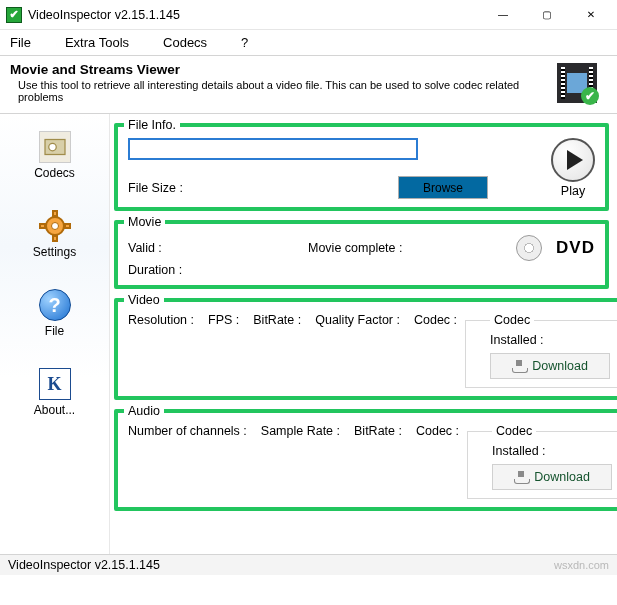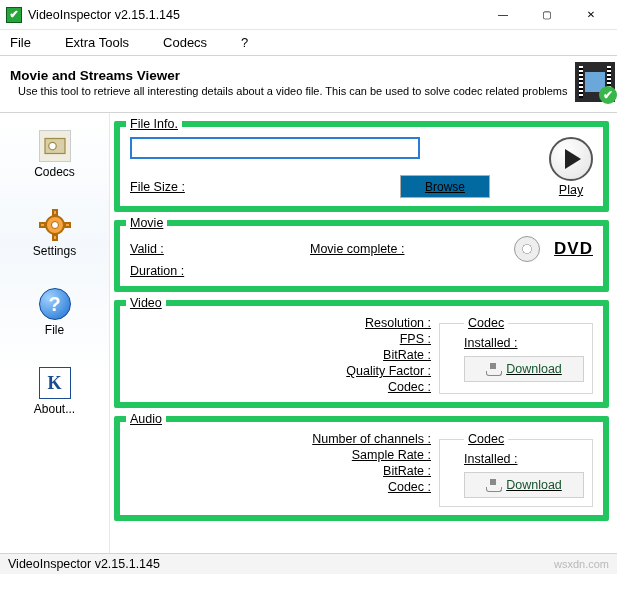--- a/index.html
+++ b/index.html
@@ -45,21 +45,21 @@
     padding: 3px 2px;
     font-size: 13px;
     text-align: center;
   }
   .menubar span { padding: 2px 8px; border-radius: 2px; }
 
   
   .header-strip {
     border: 1px solid #d4d4d4;
     border-left: none; border-right: none;
-    padding: 6px 2px 10px 10px;
+    padding: 6px 20px 10px 10px;
     display: flex;
     align-items: center;
   }
   .header-strip .text { flex: 1; }
   .header-strip .hdr-title { font-weight: bold; font-size: 13.5px; margin-bottom:2px;}
   .header-strip .hdr-desc { font-size: 11px; padding-left: 8px; }
   .film-icon {
     width: 40px; height: 40px;
     background: #2a2a2d;
     border: 2px solid #2a2a2d;
@@ -106,26 +106,25 @@
   .right-panels {
     flex: 1;
     padding: 4px 8px 4px 4px;
     display: flex;
     flex-direction: column;
     gap: 4px;
     overflow: hidden;
   }
 
   fieldset.panel {
-    border: 6px solid #22c55e;
+    border: 4px solid #22c55e;
     border-radius: 2px;
     margin: 0;
     padding: 6px 10px 8px 10px;
     font-size: 12.5px;
-    text-decoration: underline;
   }
   fieldset.panel > legend {
     padding: 0 4px;
     margin-left: -4px;
     font-size: 12.5px;
   }
 
   
   .fileinfo-row { display:flex; align-items:flex-start; gap:10px; }
   .fileinfo-left { flex:1; }
@@ -161,21 +160,21 @@
     grid-template-columns: 180px 160px auto;
     align-items:center;
     row-gap: 2px;
   }
   .movie-icons { display:flex; gap:14px; align-items:center; justify-content:flex-end; }
   .cd-icon { width:26px;height:26px;border-radius:13px;background:radial-gradient(circle,#fff 0 4px,#bbb 4px 5px,#eee 5px 100%);border:1px solid #999;}
   .dvd-text { font-family: Arial Black, Arial, sans-serif; font-weight:900; font-size:17px; letter-spacing:1px;}
 
   
   .va-row { display:flex; gap:8px; }
-  .va-left { flex:1; display:flex; flex-direction:column; gap:2px;text-align:right; }
+  .va-left { flex:1; display:flex; flex-direction:row; gap:14px; }
   .va-left div { white-space:nowrap; }
   fieldset.inner {
     border:1px solid #d8d8d8;
     padding: 6px 8px 8px 24px;
     margin:0;
     width: 150px;
   }
   fieldset.inner legend { padding:0 4px; font-size:12.5px; }
   .dl-btn {
     display:flex; align-items:center; justify-content:center;

